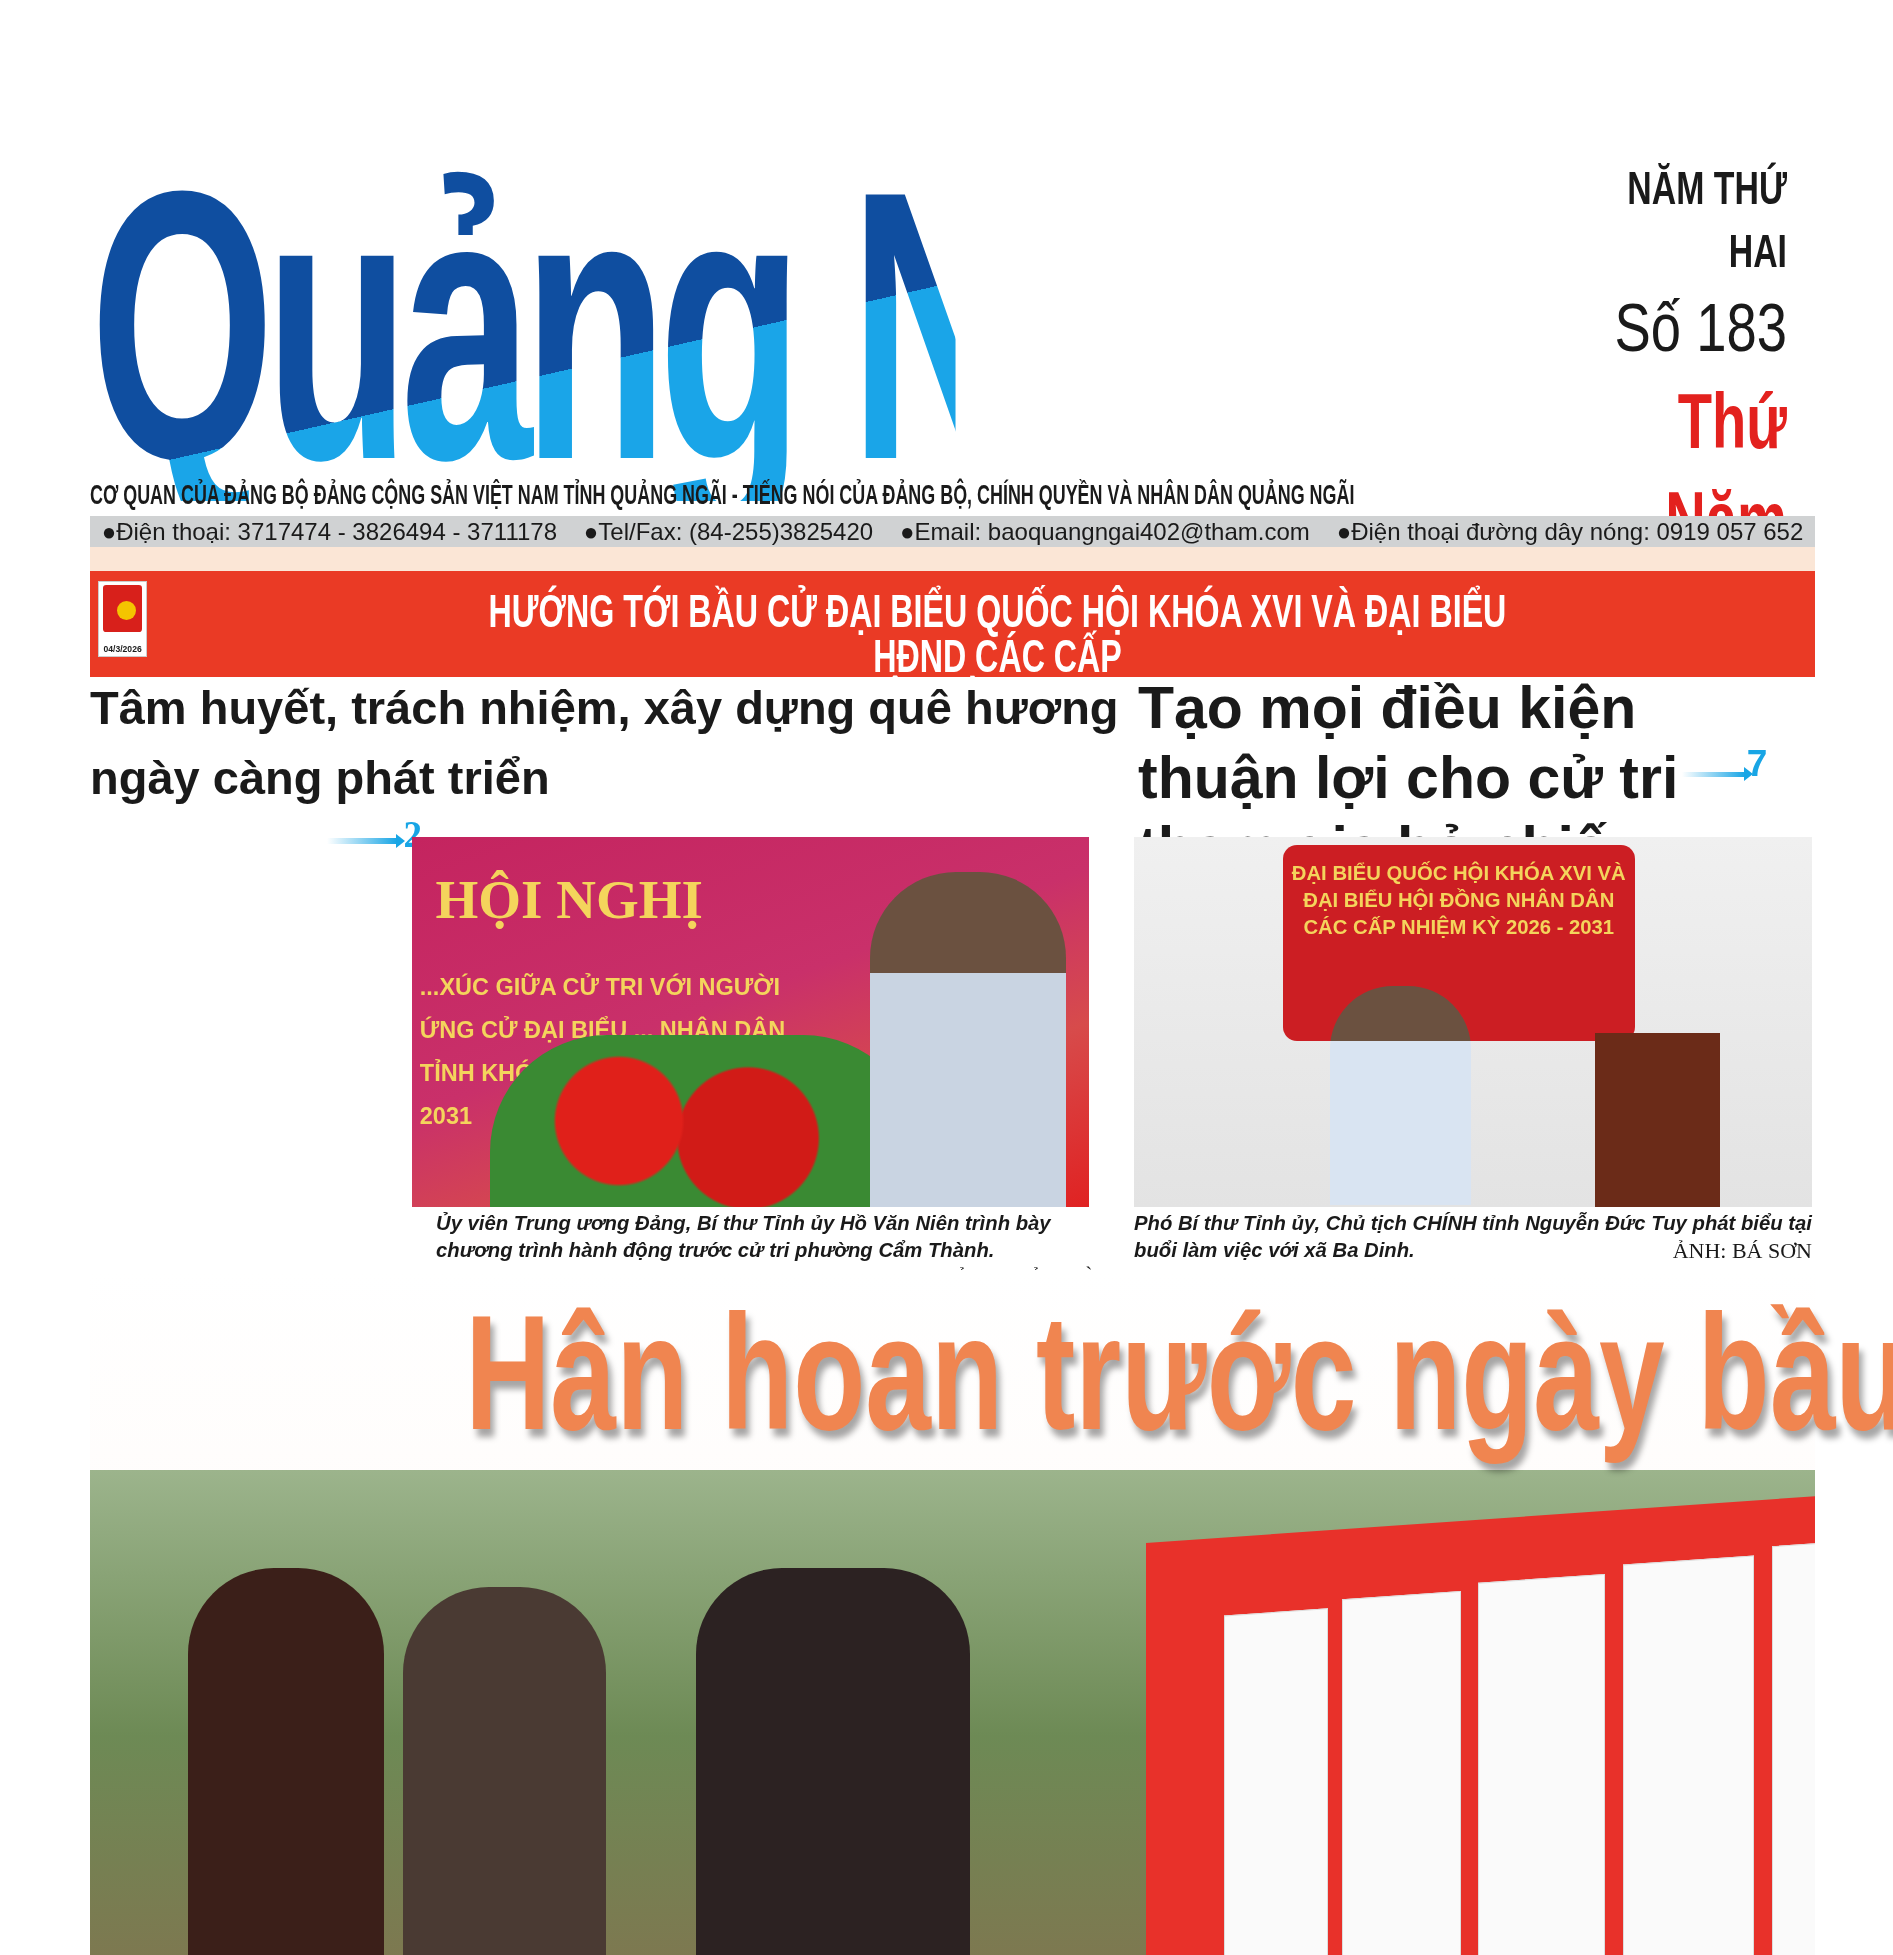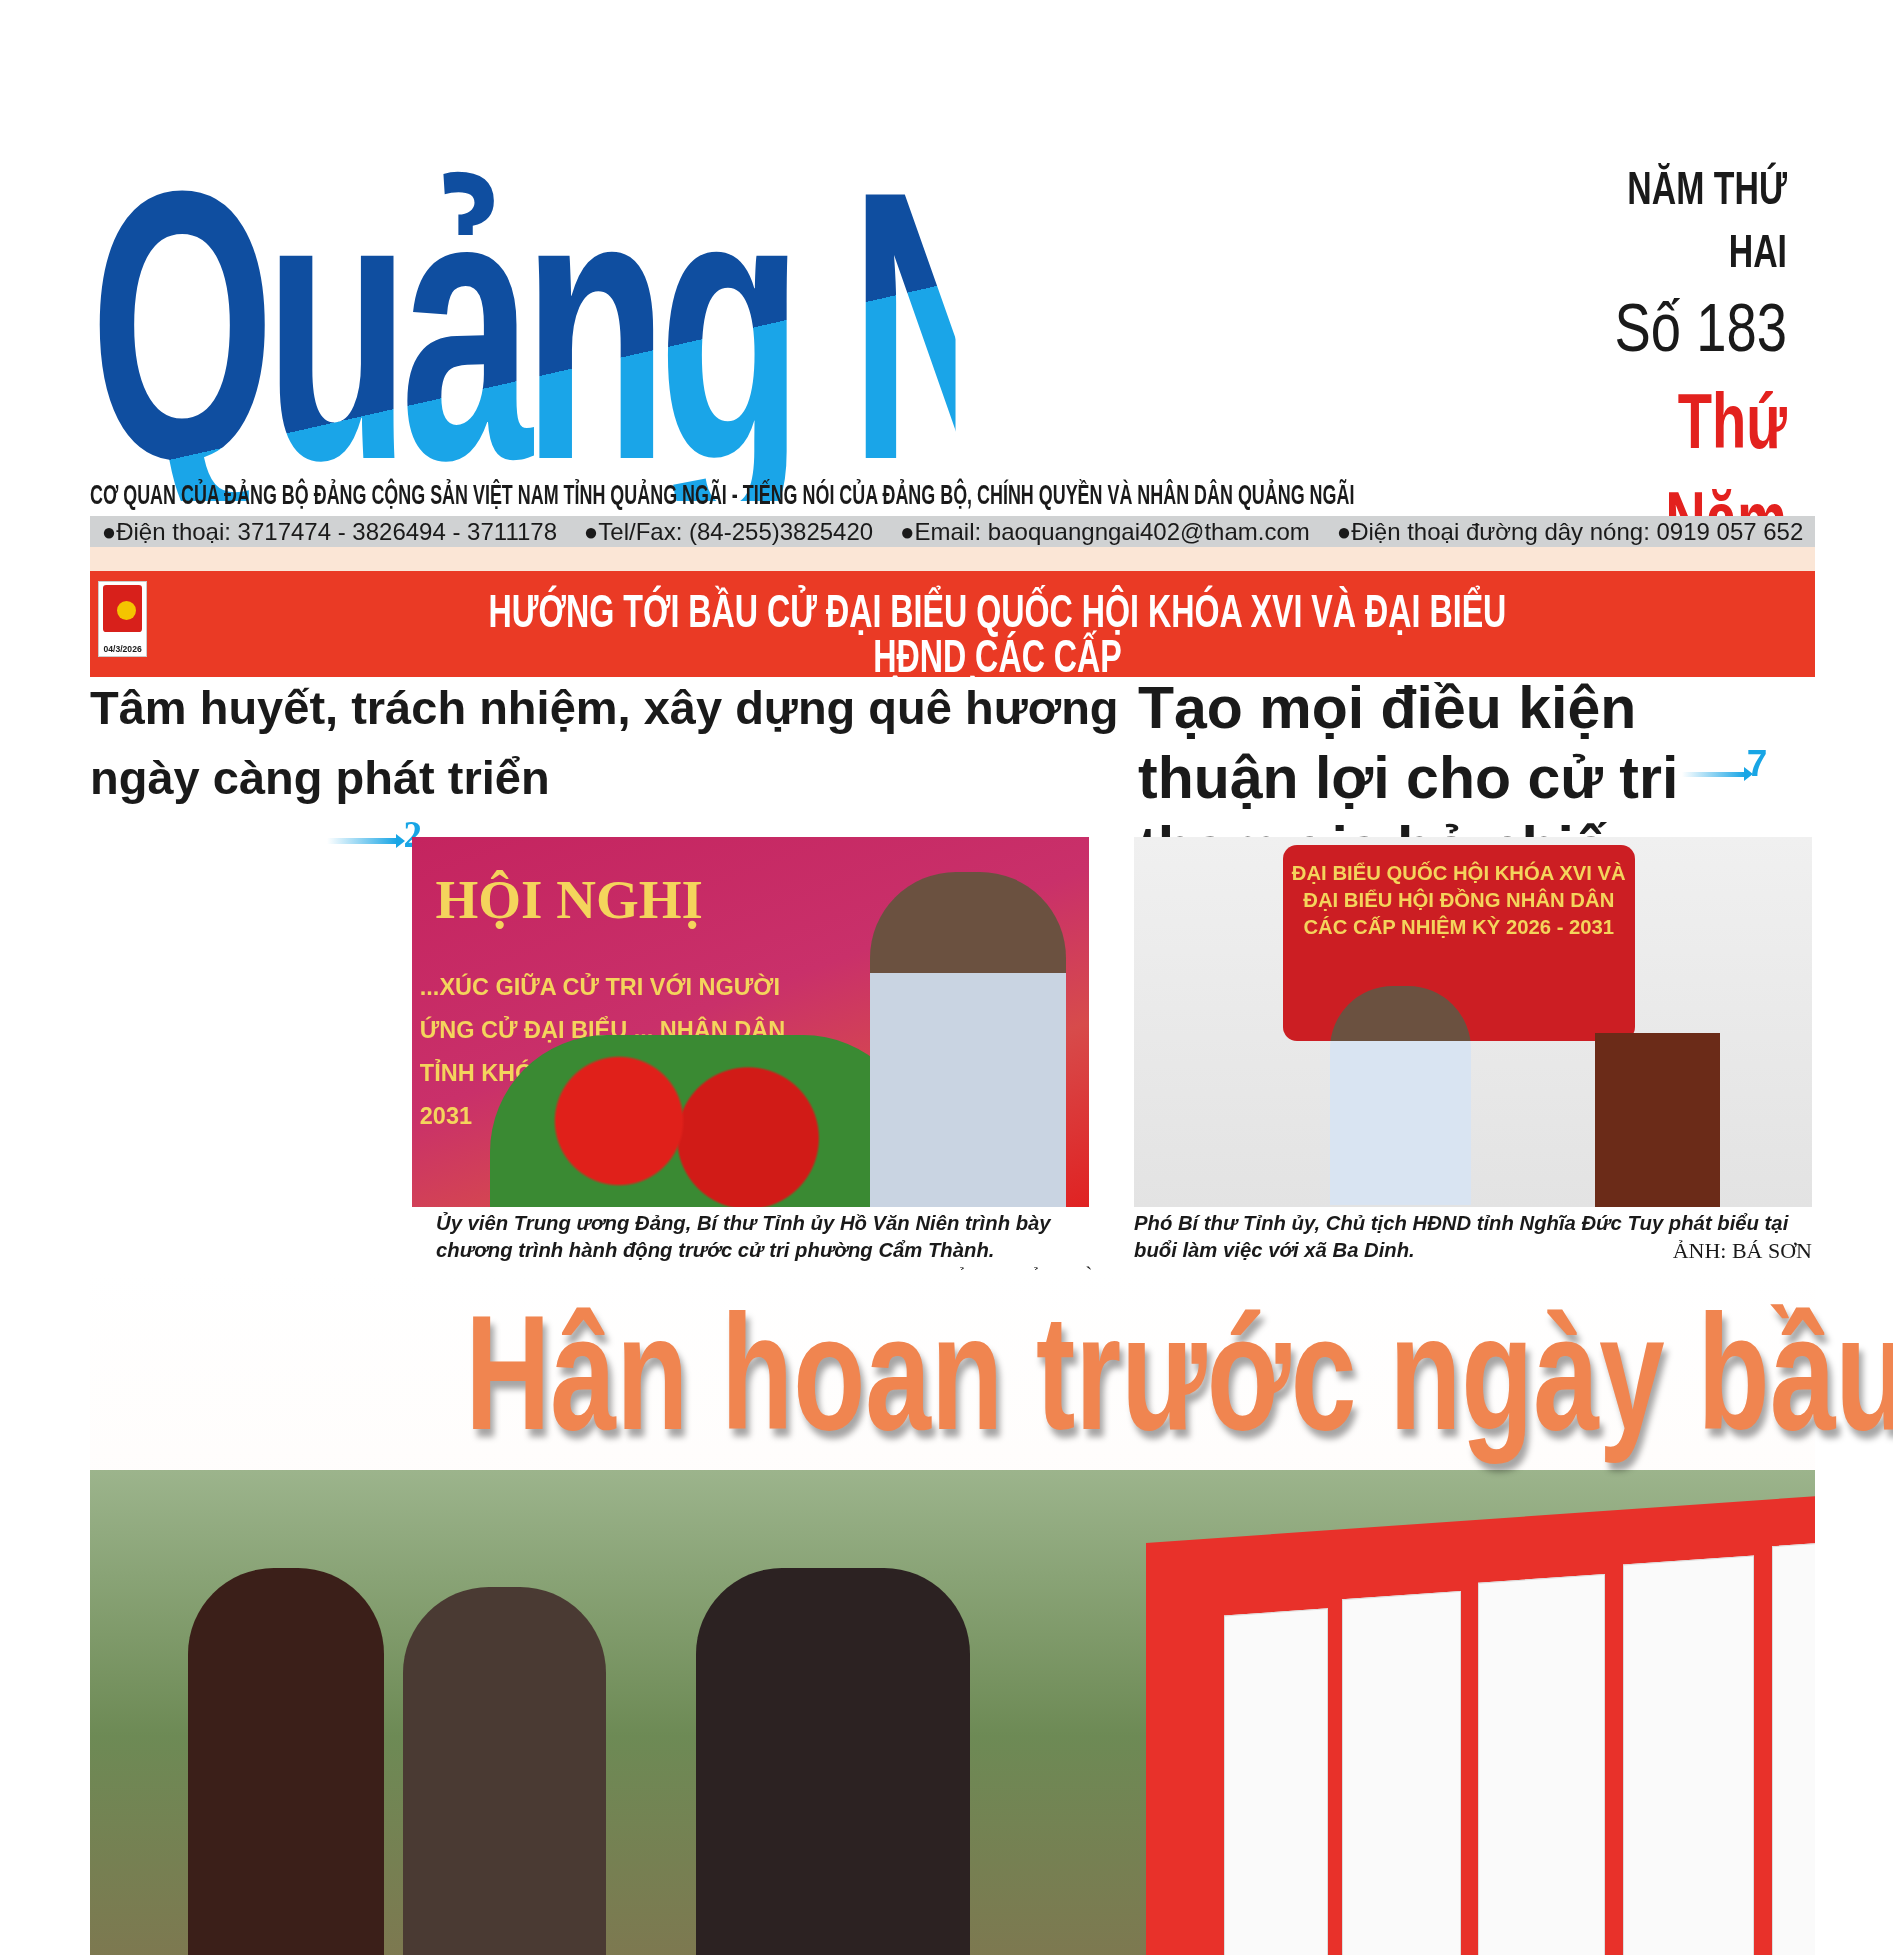--- a/index.html
+++ b/index.html
@@ -115,21 +115,21 @@
       <span>ĐẠI BIỂU QUỐC HỘI KHÓA XVI VÀ ĐẠI BIỂU HỘI ĐỒNG NHÂN DÂN CÁC CẤP NHIỆM KỲ 2026 - 2031</span>
     </div>
   <div class="person"></div>
   <div class="pod"></div>
 </div>
 <div class="abs cap cap1">
   <span>Ủy viên Trung ương Đảng, Bí thư Tỉnh ủy Hồ Văn Niên trình bày chương trình hành động trước cử tri phường Cẩm Thành.</span>
   <span class="credit" style="float:right;">ẢNH: BẢO HÒA</span>
 </div>
 <div class="abs cap cap2">
-  <span>Phó Bí thư Tỉnh ủy, Chủ tịch HĐND tỉnh Nghĩa Đức Tuy phát biểu tại buổi làm việc với xã Ba Dinh.</span>
+  <span>Phó Bí thư Tỉnh ủy, Chủ tịch CHÍNH tỉnh Nguyễn Đức Tuy phát biểu tại buổi làm việc với xã Ba Dinh.</span>
   <span class="credit" style="float:right;">ẢNH: BÁ SƠN</span>
 </div>
 
 <div class="abs feature-bg"></div>
 <div class="abs mainphoto">
   <div class="board">
     <div class="sheet" style="left:78px;top:78px;width:102px;height:391px;"></div>
     <div class="sheet" style="left:196px;top:70px;width:117px;height:411px;"></div>
     <div class="sheet" style="left:332px;top:63px;width:125px;height:430px;"></div>
     <div class="sheet" style="left:477px;top:55px;width:129px;height:450px;"></div>

